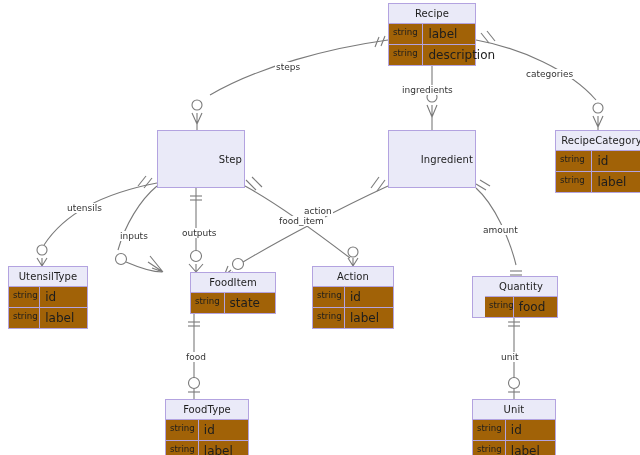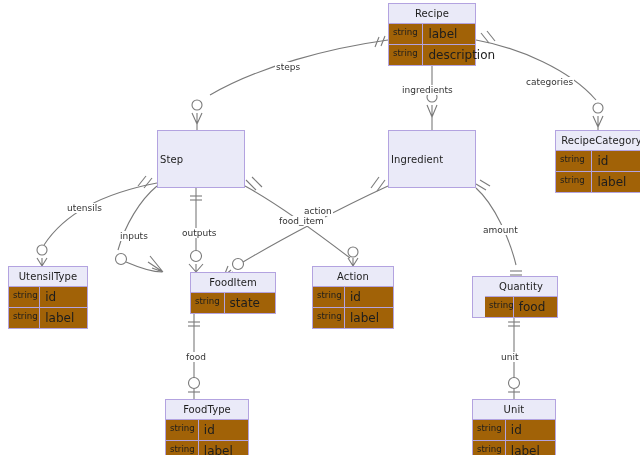--- a/index.html
+++ b/index.html
@@ -38,21 +38,21 @@
     background: #eaeaf8;
     letter-spacing: 0.1px;
   }
   .entity.plain .entity-title {
     border-bottom: none;
     background: transparent;
   }
   .entity.plain {
     display: flex;
     align-items: center;
-    justify-content: flex-start;
+    justify-content: flex-end;
   }
   .attr-row {
     display: flex;
     background: #a16207;
     border-bottom: 1.2px solid #b3a3e0;
   }
   .attr-row:last-child {
     border-bottom: none;
   }
   .attr-type {
@@ -257,21 +257,21 @@
       <div class="attr-name">id</div>
     </div>
     <div class="attr-row">
       <div class="attr-type">string</div>
       <div class="attr-name">label</div>
     </div>
   </div>
 
   <div class="edge-label" style="left:275px; top:62px;">steps</div>
   <div class="edge-label" style="left:401px; top:85px;">ingredients</div>
-  <div class="edge-label" style="left:525px; top:69px;margin-top:8px;">categories</div>
+  <div class="edge-label" style="left:525px; top:69px;">categories</div>
   <div class="edge-label" style="left:66px;  top:203px;">utensils</div>
   <div class="edge-label" style="left:119px; top:231px;">inputs</div>
   <div class="edge-label" style="left:181px; top:228px;">outputs</div>
   <div class="edge-label" style="left:303px; top:206px;">action</div>
   <div class="edge-label" style="left:278px; top:216px;">food_item</div>
   <div class="edge-label" style="left:482px; top:225px;">amount</div>
   <div class="edge-label" style="left:185px; top:352px;">food</div>
   <div class="edge-label" style="left:500px; top:352px;">unit</div>
 
 </div>

